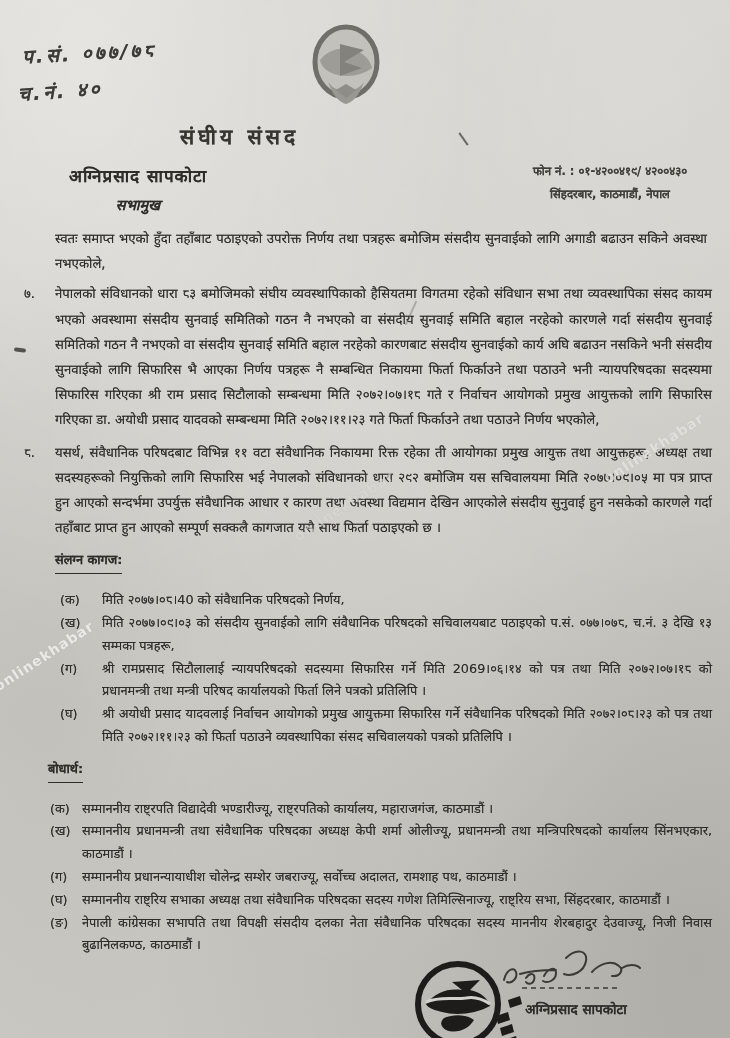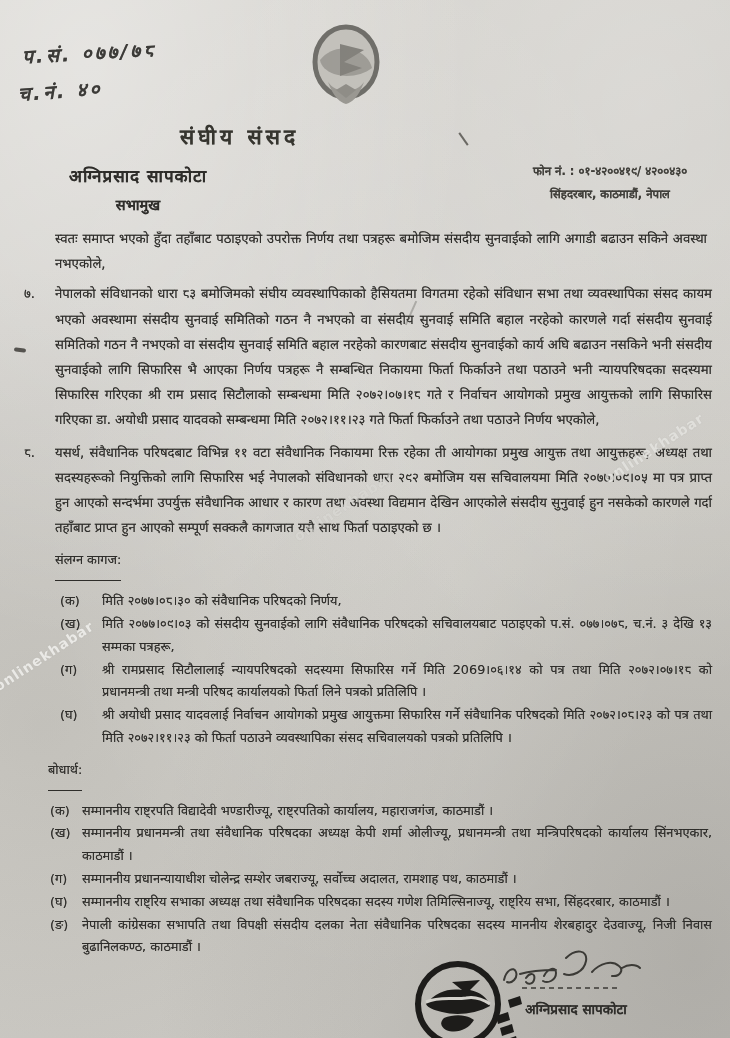--- a/index.html
+++ b/index.html
@@ -27,33 +27,33 @@
     transform:rotate(-3deg);font-style:italic;white-space:nowrap;
   }
   .hand-note.n1{top:40px;}
   .hand-note.n2{top:78px;left:18px;transform:rotate(-4deg);}
   .emblem{position:absolute;left:306px;top:20px;width:80px;height:100px;opacity:.8;}
   .masthead{position:absolute;left:180px;top:122px;width:330px;text-align:left;}
   .org-top{font-size:21px;font-weight:700;letter-spacing:4px;color:#36352f;}
   .org-main{font-size:33px;font-weight:800;letter-spacing:4px;margin-top:8px;color:#2f2e28;}
   .officer{position:absolute;left:28px;top:164px;width:220px;text-align:center;}
   .officer .name{font-size:17px;font-weight:700;letter-spacing:1px;}
-  .officer .title{font-size:14.5px;font-weight:700;margin-top:7px;}
+  .officer .title{font-size:14.5px;font-weight:700;margin-top:7px;font-style:italic;}
   .contact{position:absolute;left:500px;top:160px;width:220px;text-align:center;
     font-size:11.5px;line-height:2.0;color:#403f3a;font-weight:700;}
   
   .doc-body{position:absolute;left:24px;top:226px;width:688px;font-size:13.2px;line-height:25.2px;text-align:justify;}
   .intro{margin:0 5px 5px 31px;}
   .num-item{display:flex;margin-bottom:7px;}
   .num-item .num{width:31px;flex:0 0 31px;}
   .num-item .txt{flex:1;}
   
   .sec{margin-top:9px;font-size:12.8px;line-height:22.8px;}
-  .sec-heading{font-weight:400;display:inline-block;border-bottom:1.6px solid #2e2d2a;
-    margin-left:31px;margin-bottom:9px;padding-bottom:8px;}
+  .sec-heading{font-weight:700;display:inline-block;border-bottom:1.6px solid #2e2d2a;
+    margin-left:31px;margin-bottom:15px;padding-bottom:1px;}
   .sec.cc .sec-heading{margin-left:24px;}
   .l-item{display:flex;margin-left:36px;}
   .l-item .lbl{flex:0 0 42px;}
   .l-item .ltxt{flex:1;text-align:justify;}
   .sec.cc .l-item{margin-left:26px;}
   .sec.cc .l-item .lbl{flex:0 0 32px;}
   
   .stamp{position:absolute;left:396px;top:956px;width:150px;height:95px;}
   .signature{position:absolute;left:486px;top:944px;width:170px;height:52px;}
   .sig-name{position:absolute;left:486px;top:1000px;width:180px;text-align:center;
@@ -111,21 +111,21 @@
 
     <div class="num-item">
       <div class="num">८.</div>
       <div class="txt">यसर्थ, संवैधानिक परिषदबाट विभिन्न ११ वटा संवैधानिक निकायमा रिक्त रहेका ती आयोगका प्रमुख आयुक्त तथा आयुक्तहरू, अध्यक्ष तथा सदस्यहरूको नियुक्तिको लागि सिफारिस भई नेपालको संविधानको धारा २९२ बमोजिम यस सचिवालयमा मिति २०७७।०९।०५ मा पत्र प्राप्त हुन आएको सन्दर्भमा उपर्युक्त संवैधानिक आधार र कारण तथा अवस्था विद्यमान देखिन आएकोले संसदीय सुनुवाई हुन नसकेको कारणले गर्दा तहाँबाट प्राप्त हुन आएको सम्पूर्ण सक्कलै कागजात यसै साथ फिर्ता पठाइएको छ ।</div>
     </div>
 
     <div class="sec">
       <div class="sec-heading">संलग्न कागज:</div>
       <div class="l-item">
         <div class="lbl">(क)</div>
-        <div class="ltxt">मिति २०७७।०८।३० को संवैधानिक परिषदको निर्णय,</div>
+        <div class="ltxt">मिति २०७७।०८।40 को संवैधानिक परिषदको निर्णय,</div>
       </div>
       <div class="l-item">
         <div class="lbl">(ख)</div>
         <div class="ltxt">मिति २०७७।०९।०३ को संसदीय सुनवाईको लागि संवैधानिक परिषदको सचिवालयबाट पठाइएको प.सं. ०७७।०७८, च.नं. ३ देखि १३ सम्मका पत्रहरू,</div>
       </div>
       <div class="l-item">
         <div class="lbl">(ग)</div>
         <div class="ltxt">श्री रामप्रसाद सिटौलालाई न्यायपरिषदको सदस्यमा सिफारिस गर्ने मिति 2069।०६।१४ को पत्र तथा मिति २०७२।०७।१८ को प्रधानमन्त्री तथा मन्त्री परिषद कार्यालयको फिर्ता लिने पत्रको प्रतिलिपि ।</div>
       </div>
       <div class="l-item">

